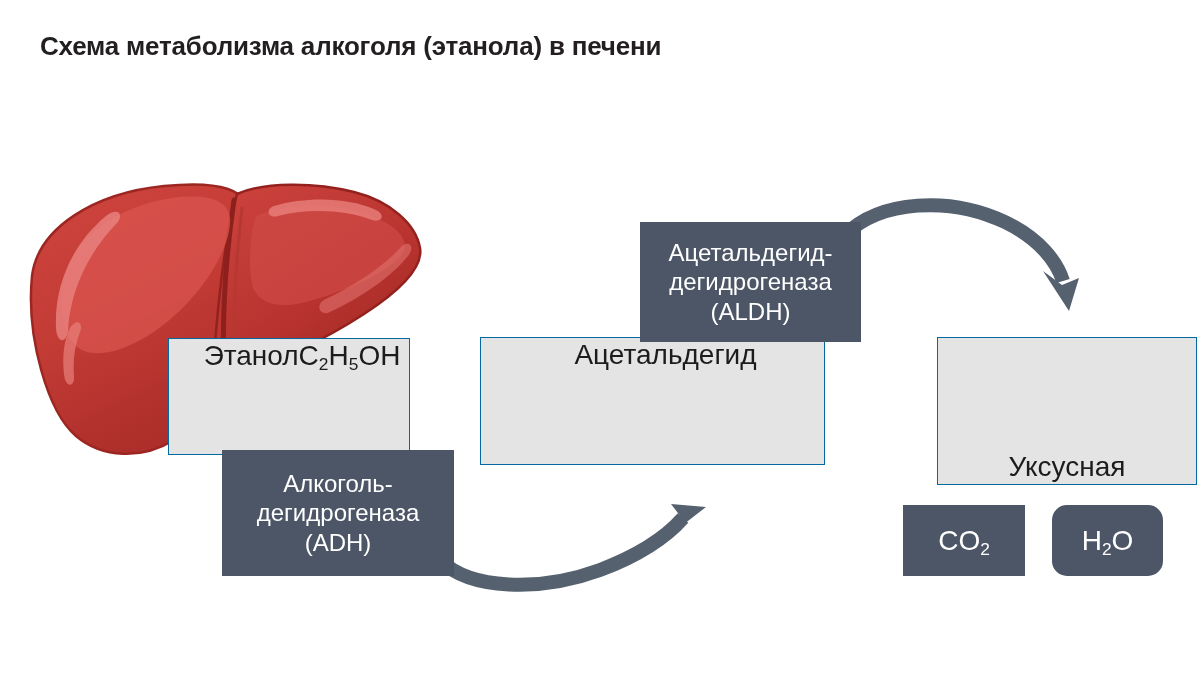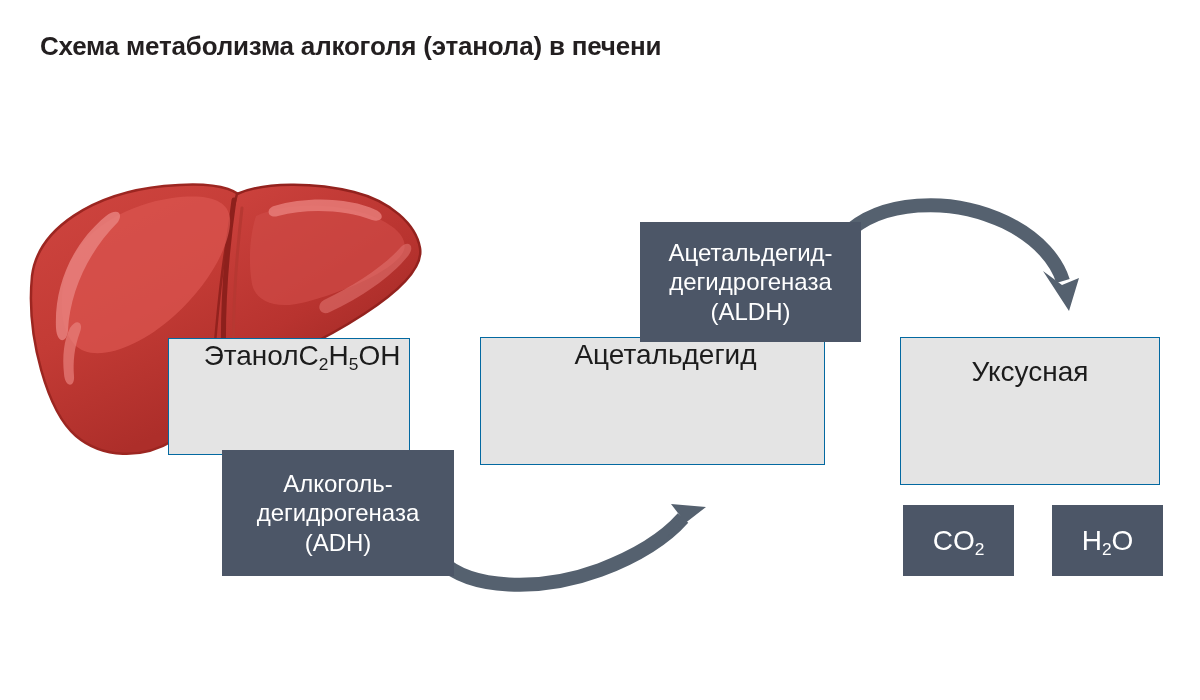--- a/index.html
+++ b/index.html
@@ -55,23 +55,24 @@
     box-sizing: border-box;
     display: flex;
     flex-direction: row;
     justify-content: center;
     color: #1c1c1c;
     font-size: 28px;
     line-height: 1.20;
     padding: 0 0 0 26px;
   }
   .sub-box.centered {
-    padding: 17px;
-    align-items: flex-start;
+    padding: 0;
+    align-items: flex-end;
     text-align: center;
+    margin-left: 37px;
   }
   .sub-title { font-weight: 400; }
   .sub-formula { font-weight: 400; }
 
   .enz-box {
     position: absolute;
     background: #4c5667;
     box-sizing: border-box;
     display: flex;
     flex-direction: column;
@@ -103,22 +104,22 @@
   }
 
   
   #box-ethanol       { left: 168px; top: 338px; width: 242px; height: 117px; }
   #box-acetaldehyde  { left: 480px; top: 337px; width: 345px; height: 128px; }
   #box-acetic        { left: 900px; top: 337px; width: 260px; height: 148px; }
 
   #box-adh           { left: 222px; top: 450px; width: 232px; height: 126px; }
   #box-aldh          { left: 640px; top: 222px; width: 221px; height: 120px; }
 
-  #box-co2           { left: 903px; top: 505px; width: 111px; height: 71px; }
-  #box-h2o           { left: 1052px; top: 505px; width: 111px; height: 71px; }
+  #box-co2           { left: 903px; top: 505px; width: 122px; height: 71px; }
+  #box-h2o           { left: 1052px; top: 505px; width: 111px; height: 71px; border-radius: 15px; }
 </style>
 </head>
 <body>
 
 <div id="stage">
 
   <div id="page-title">Схема метаболизма алкоголя (этанола) в печени</div>
 
   <svg id="liver" viewBox="0 0 400 300" xmlns="http://www.w3.org/2000/svg">
     <defs>

